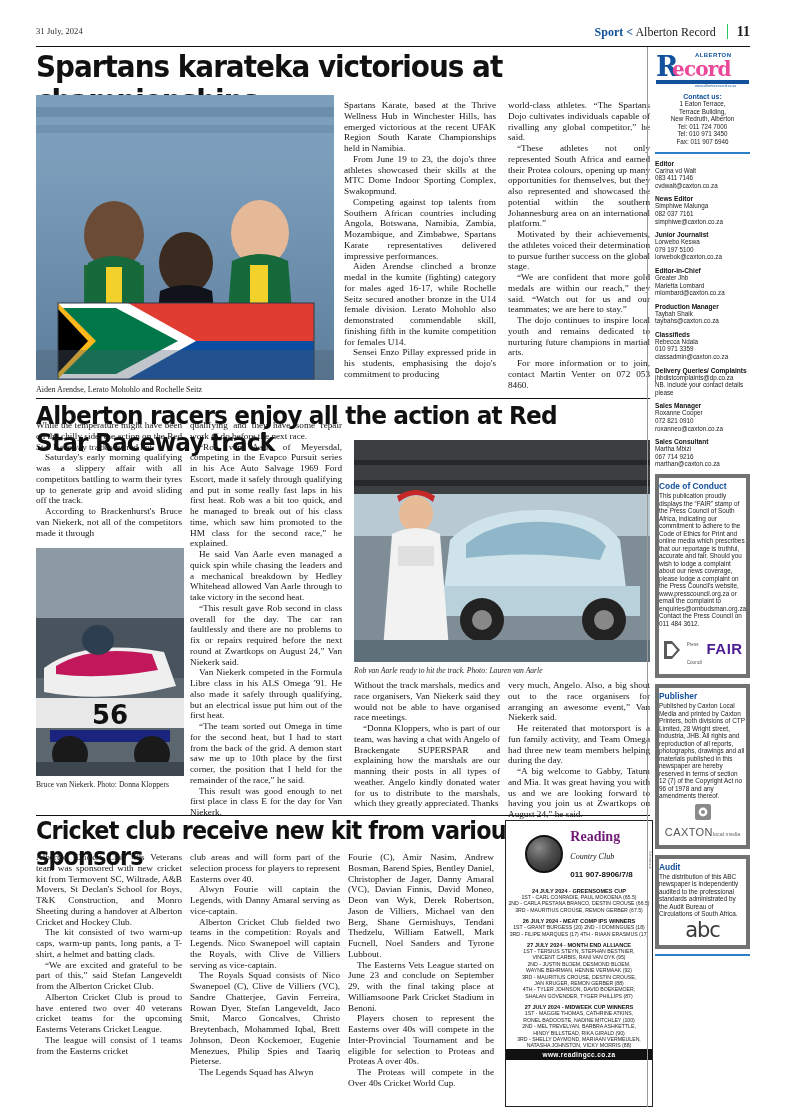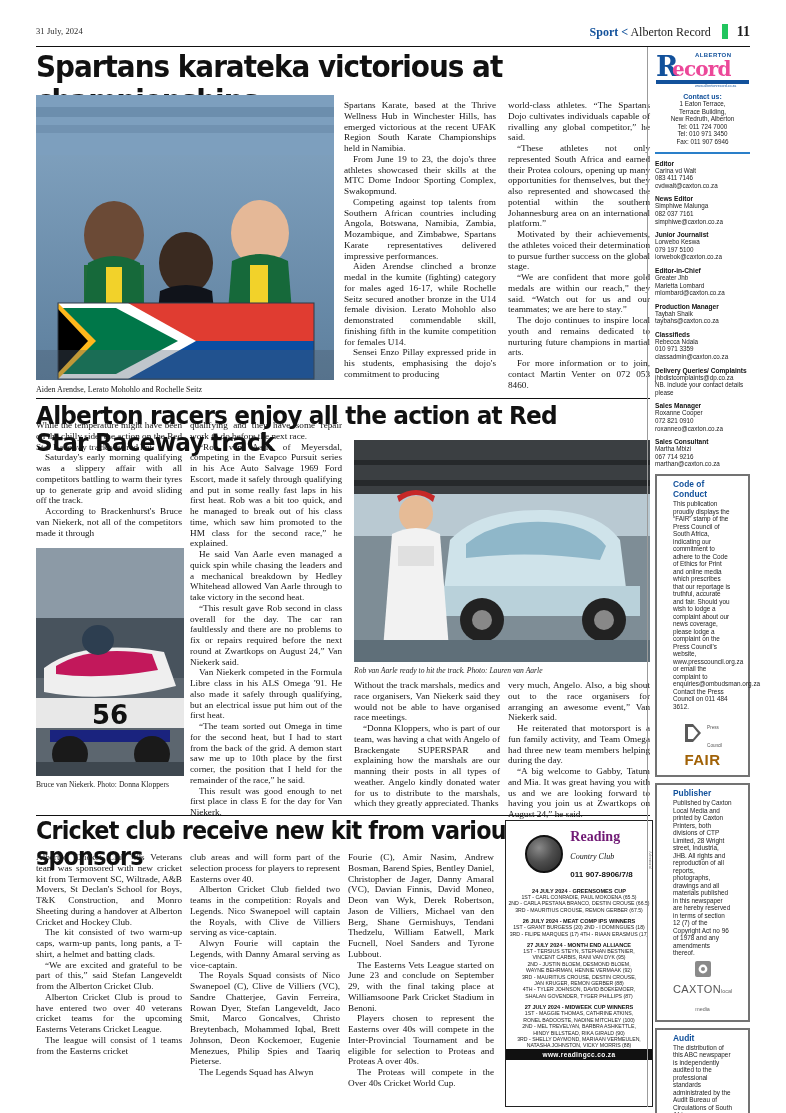--- a/index.html
+++ b/index.html
@@ -8,21 +8,21 @@
     font-family:"Liberation Serif", serif;color:#111;
   }
   .page{position:absolute;left:0;top:0;width:786px;height:1113px;}
 
   
   .topbar{position:absolute;left:36px;top:26px;width:714px;height:20px;}
   .topdate{position:absolute;left:0;top:0;font-size:8.5px;color:#2b2b2b;letter-spacing:.1px;}
   .topright{position:absolute;right:0;top:-2px;font-size:12px;color:#1a1a1a;white-space:nowrap;}
   .topright .sport{color:#12519b;font-weight:bold;font-family:"Liberation Serif",serif;}
   .topright .arrow{color:#12519b;font-weight:bold;}
-  .topright .pageno{font-weight:bold;font-size:14px;margin-left:8px;padding-left:9px;border-left:6px solid #22c55e;}
+  .topright .pageno{font-weight:bold;font-size:14px;margin-left:8px;padding-left:9px;border-left:1px solid #22c55e;}
   .rule{position:absolute;left:36px;top:46px;width:714px;height:1px;background:#111;}
 
   
   .hl1{
     position:absolute;left:36px;top:50px;width:612px;
     font-family:"DejaVu Sans", sans-serif;font-weight:bold;
     font-size:30px;line-height:34px;letter-spacing:-1.1px;
     color:#111;transform:scaleX(.93);transform-origin:left top;
   }
 
@@ -71,25 +71,25 @@
   .logo .albn{position:absolute;left:40px;top:1px;font-family:"Liberation Sans",sans-serif;
     font-weight:bold;font-size:6px;color:#12519b;letter-spacing:.4px;}
   .logo .ubar{position:absolute;left:1px;top:29px;width:93px;height:4px;background:#12519b;}
   .logo .tag{position:absolute;left:40px;top:33px;font-size:3.6px;color:#12519b;}
   .sb-h{font-size:6.6px;font-weight:bold;color:#111;margin:0;}
   .sb-t{font-size:6.3px;color:#222;margin:0;line-height:7.6px;}
   .sb-sect{margin-bottom:6px;}
   .sb-hr{height:2px;background:#2a7fc9;margin:5px 0 6px 0;}
   .sb-contact{text-align:center;}
   .sb-contact .ch{font-size:7px;font-weight:bold;color:#12519b;}
-  .sb-box{border:2px solid #737373;padding:3px 16px;}
+  .sb-box{border:4px solid #737373;padding:3px 0;}
   .sb-cc-h{font-size:8.4px;font-weight:bold;color:#12519b;margin-bottom:1px;}
   .sb-body{font-size:6.4px;line-height:7.5px;color:#222;}
   .fairlogo{text-align:center;padding:5px 0 3px;}
-  .fairlogo .fw{font-family:"Liberation Sans",sans-serif;font-weight:bold;font-size:15px;color:#a16207;letter-spacing:.5px;text-align:right;}
+  .fairlogo .fw{font-family:"Liberation Sans",sans-serif;font-weight:bold;font-size:15px;color:#4c1d95;letter-spacing:.5px;text-align:right;}
   .fairlogo .sm{font-size:4.6px;color:#555;}
   .caxton{text-align:center;padding:4px 0 2px;}
   .caxton .cw{font-family:"Liberation Sans",sans-serif;font-size:11px;color:#555;letter-spacing:.4px;}
   .caxton .cl{font-size:5.4px;color:#666;}
   .abclogo{text-align:center;font-family:"DejaVu Sans",sans-serif;font-size:21px;color:#3a3a3a;letter-spacing:-1px;}
 
   
   .ad{position:absolute;left:505px;top:820px;width:146px;height:285px;border:1px solid #222;background:#fff;overflow:hidden;}
   .ad .rcname{font-family:"Liberation Serif",serif;font-weight:bold;font-size:14px;color:#701a75;}
   .ad .rcsub{font-family:"Liberation Serif",serif;font-style:italic;font-size:8px;color:#111;}
@@ -273,22 +273,22 @@
         <p class="first">Alberton Cricket Club 40s Veterans team was sponsored with new cricket kit from Termovent SC, Wiltrade, A&amp;B Movers, St Declan's School for Boys, T&amp;K Construction, and Monro Sheeting during a handover at Alberton Cricket and Hockey Club.</p>
         <p class="">The kit consisted of two warm-up caps, warm-up pants, long pants, a T-shirt, a helmet and batting clads.</p>
         <p class="">“We are excited and grateful to be part of this,” said Stefan Langeveldt from the Alberton Cricket Club.</p>
         <p class="">Alberton Cricket Club is proud to have entered two over 40 veterans cricket teams for the upcoming Easterns Veterans Cricket League.</p>
         <p class="">The league will consist of 1 teams from the Easterns cricket</p>
       </div>
     </div>
   <div class="col" style="left:190px;top:852px;width:150px;">
       <div id="s3c2">
         <p class="first">club areas and will form part of the selection process for players to represent Easterns over 40.</p>
+        <p class="">Alwyn Fourie will captain the Legends, with Danny Amaral serving as vice-captain.</p>
         <p class="">Alberton Cricket Club fielded two teams in the competition: Royals and Legends. Nico Swanepoel will captain the Royals, with Clive de Villiers serving as vice-captain.</p>
-        <p class="">Alwyn Fourie will captain the Legends, with Danny Amaral serving as vice-captain.</p>
         <p class="">The Royals Squad consists of Nico Swanepoel (C), Clive de Villiers (VC), Sandre Chatterjee, Gavin Ferreira, Rowan Dyer, Stefan Langeveldt, Jaco Smit, Marco Goncalves, Christo Breytenbach, Mohammed Iqbal, Brett Johnson, Deon Kockemoer, Eugenie Menezues, Philip Spies and Taariq Pieterse.</p>
         <p class="">The Legends Squad has Alwyn</p>
       </div>
     </div>
   <div class="col" style="left:348px;top:852px;width:146px;">
       <div id="s3c3">
         <p class="first">Fourie (C), Amir Nasim, Andrew Bosman, Barend Spies, Bentley Daniel, Christopher de Jager, Danny Amaral (VC), Davian Finnis, David Moneo, Deon van Wyk, Derek Robertson, Jason de Villiers, Michael van den Berg, Shane Germishuys, Tendani Thedzelu, William Eatwell, Mark Fucnell, Noel Sanders and Tyrone Lubbout.</p>
         <p class="">The Easterns Vets League started on June 23 and conclude on September 29, with the final taking place at Williamsoone Park Cricket Stadium in Benoni.</p>
         <p class="">Players chosen to represent the Easterns over 40s will compete in the Inter-Provincial Tournament and be eligible for selection to Proteas and Proteas A over 40s.</p>
         <p class="">The Proteas will compete in the Over 40s Cricket World Cup.</p>

